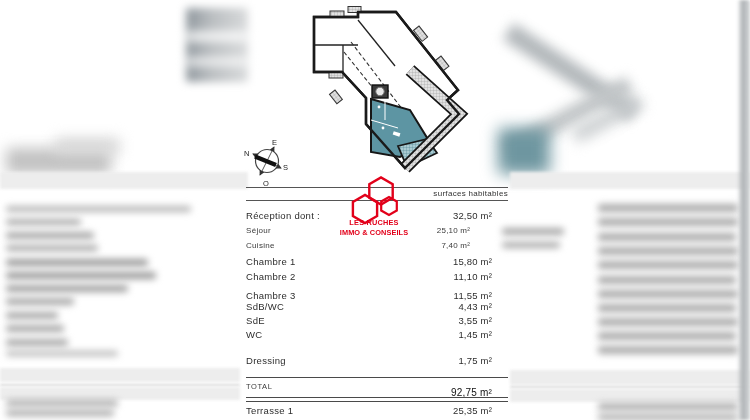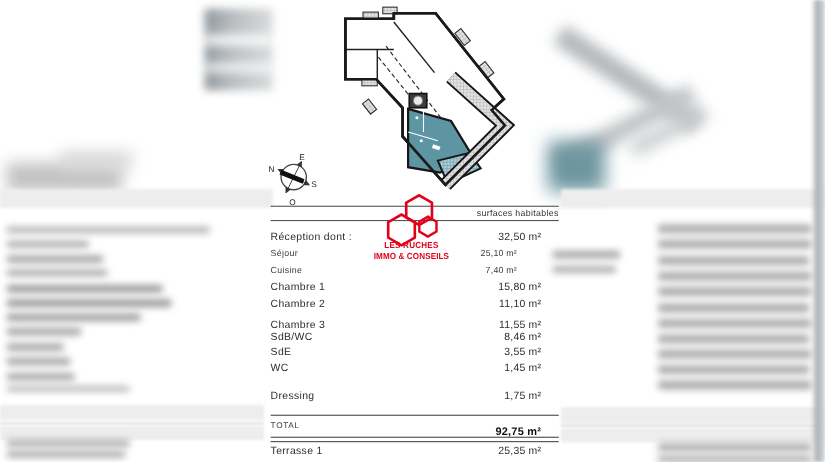--- a/index.html
+++ b/index.html
@@ -34,21 +34,21 @@
   .row{position:absolute;left:0;right:0;display:flex;justify-content:space-between;align-items:center;}
   .row .lbl{font-size:9.5px;letter-spacing:.3px;}
   .row .val{font-size:9.5px;margin-right:16px;letter-spacing:.2px;}
   .row.main{height:12px;}
   .row.sub{height:10px;}
   .row.sub .lbl{font-size:8px;color:#3a3a3a;}
   .row.sub .val{font-size:8px;color:#3a3a3a;margin-right:38px;}
   .sep{position:absolute;left:0;right:0;border-top:1.3px solid #4a4a4a;}
   .dbl{position:absolute;left:0;right:0;height:3px;border-top:1.2px solid #4a4a4a;border-bottom:1.2px solid #4a4a4a;}
   .row.total .lbl{font-size:7.5px;letter-spacing:.6px;color:#3a3a3a;}
-  .row.total .val{font-size:10px;font-weight:bold;color:#111;margin-top:12px;}
+  .row.total .val{font-size:10px;font-weight:normal;color:#111;margin-top:12px;}
 </style>
 </head>
 <body>
 
 <div class="stage">
 
   <div class="bg bg-left">
     <div class="blur" style="left:186px;top:8px;width:62px;height:74px;filter:blur(4px);
                 background:linear-gradient(90deg,#8e969c 0%,#b9bdc0 40%,#d9dbdc 100%);">
       <div style="position:absolute;left:0;top:24px;width:62px;height:9px;background:#fff;filter:blur(3px);"></div>
@@ -211,21 +211,21 @@
       <div class="row main" style="top:83px">
         <span class="lbl">Chambre 2</span>
         <span class="val">11,10 m²</span>
       </div>
       <div class="row main" style="top:102px">
         <span class="lbl">Chambre 3</span>
         <span class="val">11,55 m²</span>
       </div>
       <div class="row main" style="top:113px">
         <span class="lbl">SdB/WC</span>
-        <span class="val">8,46 m²</span>
+        <span class="val">4,43 m²</span>
       </div>
       <div class="row main" style="top:127px">
         <span class="lbl">SdE</span>
         <span class="val">3,55 m²</span>
       </div>
       <div class="row main" style="top:141px">
         <span class="lbl">WC</span>
         <span class="val">1,45 m²</span>
       </div>
       <div class="row main" style="top:167px">

